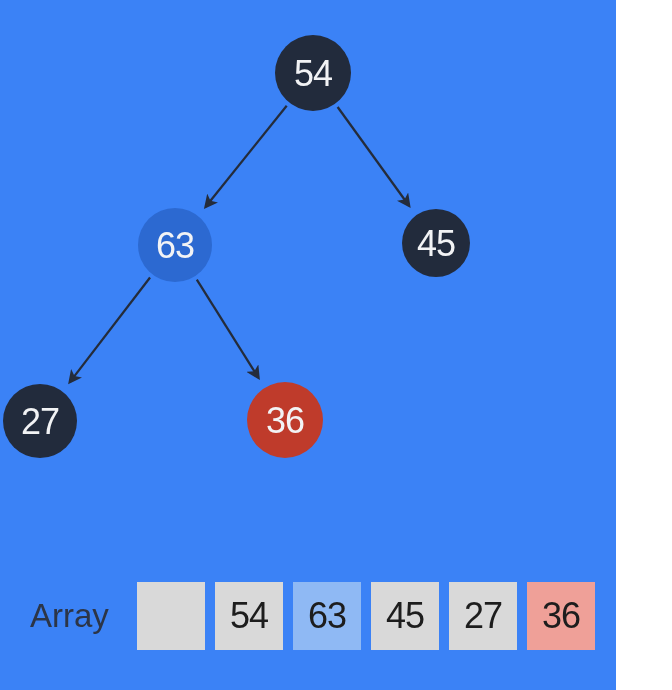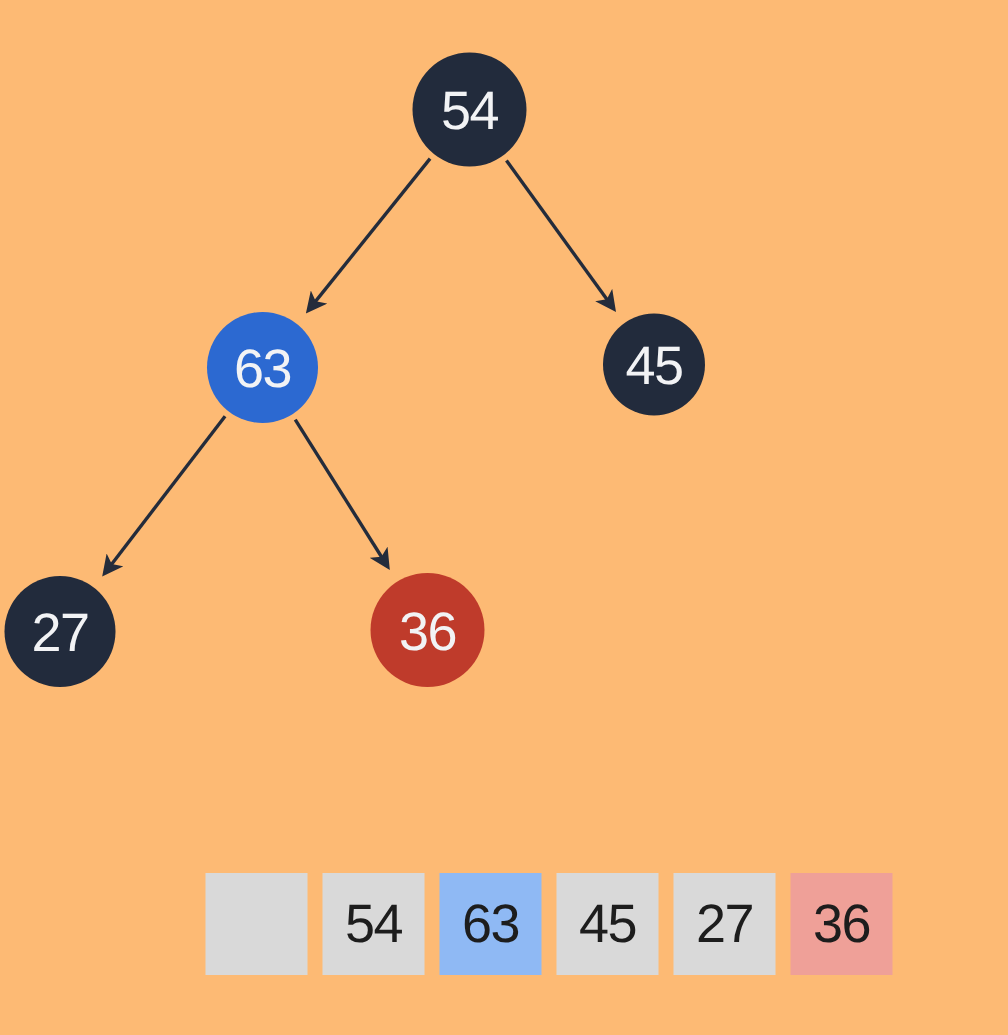--- a/index.html
+++ b/index.html
@@ -3,23 +3,23 @@
 <meta charset="utf-8">
 <style>
   html, body {
     margin: 0;
     padding: 0;
     background: #ffffff;
     font-family: "Liberation Sans", "DejaVu Sans", sans-serif;
   }
   .canvas {
     position: relative;
-    width: 672px;
+    width: 616px;
     height: 690px;
-    background: #fdba74;
+    background: #3b82f6;
     overflow: hidden;
   }
   #tree-svg {
     position: absolute;
     left: 0;
     top: 0;
   }
   .node-label {
     font-family: "Liberation Sans", "DejaVu Sans", sans-serif;
     font-size: 36px;
@@ -85,20 +85,21 @@
           <circle cx="40" cy="421" r="37" fill="#222b3c"></circle>
           <text x="40" y="434" text-anchor="middle" fill="#f2f3f5" class="node-label">27</text>
         </g>
         <g>
           <circle cx="285" cy="420" r="38" fill="#bf3b2b"></circle>
           <text x="285" y="433" text-anchor="middle" fill="#f2f3f5" class="node-label">36</text>
         </g>
       </g>
   </svg>
 
+  <div class="array-label" style="color: rgb(44, 53, 71);">Array</div>
 
   <div class="array-cells" id="array-cells">
       <div class="array-cell" style="background: rgb(217, 217, 217); color: rgb(29, 29, 29);"></div>
       <div class="array-cell" style="background: rgb(217, 217, 217); color: rgb(29, 29, 29);">54</div>
       <div class="array-cell" style="background: rgb(143, 185, 244); color: rgb(29, 29, 29);">63</div>
       <div class="array-cell" style="background: rgb(217, 217, 217); color: rgb(29, 29, 29);">45</div>
       <div class="array-cell" style="background: rgb(217, 217, 217); color: rgb(29, 29, 29);">27</div>
       <div class="array-cell" style="background: rgb(239, 160, 152); color: rgb(29, 29, 29);">36</div>
     </div>
 

